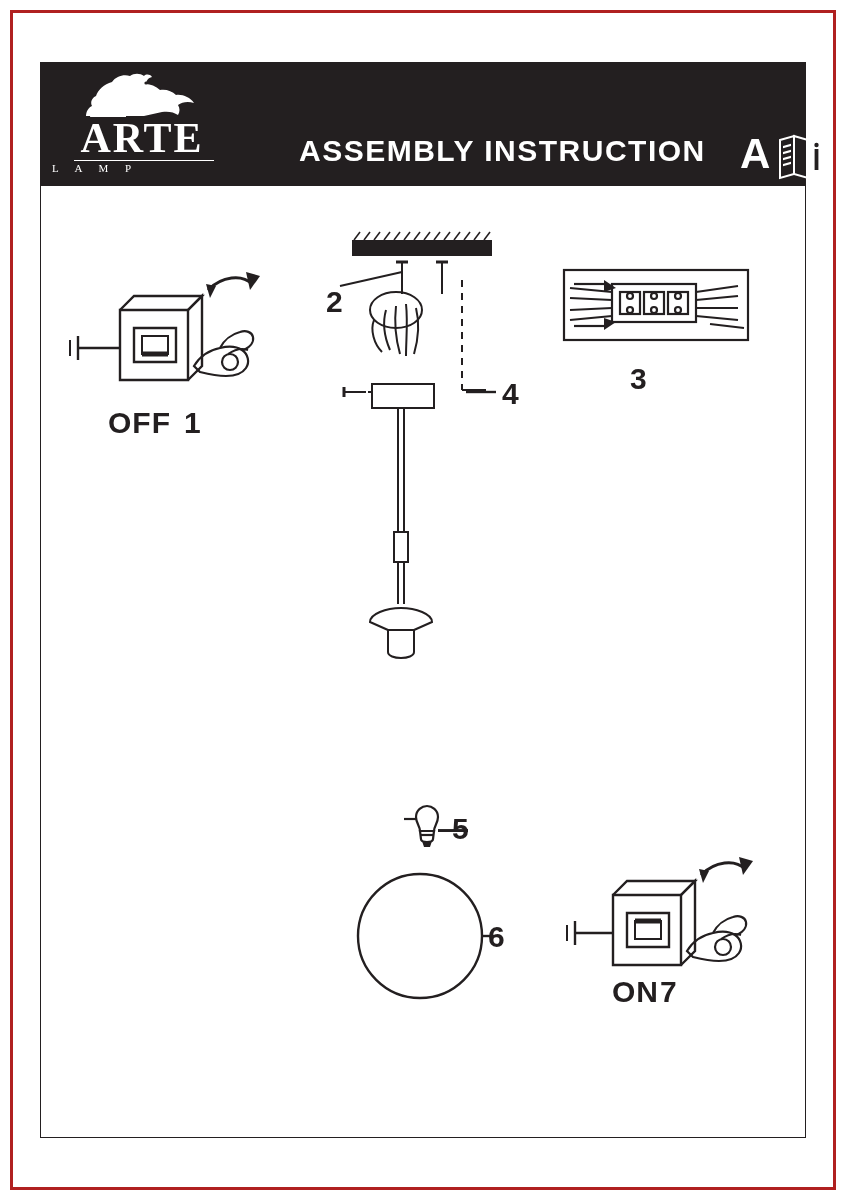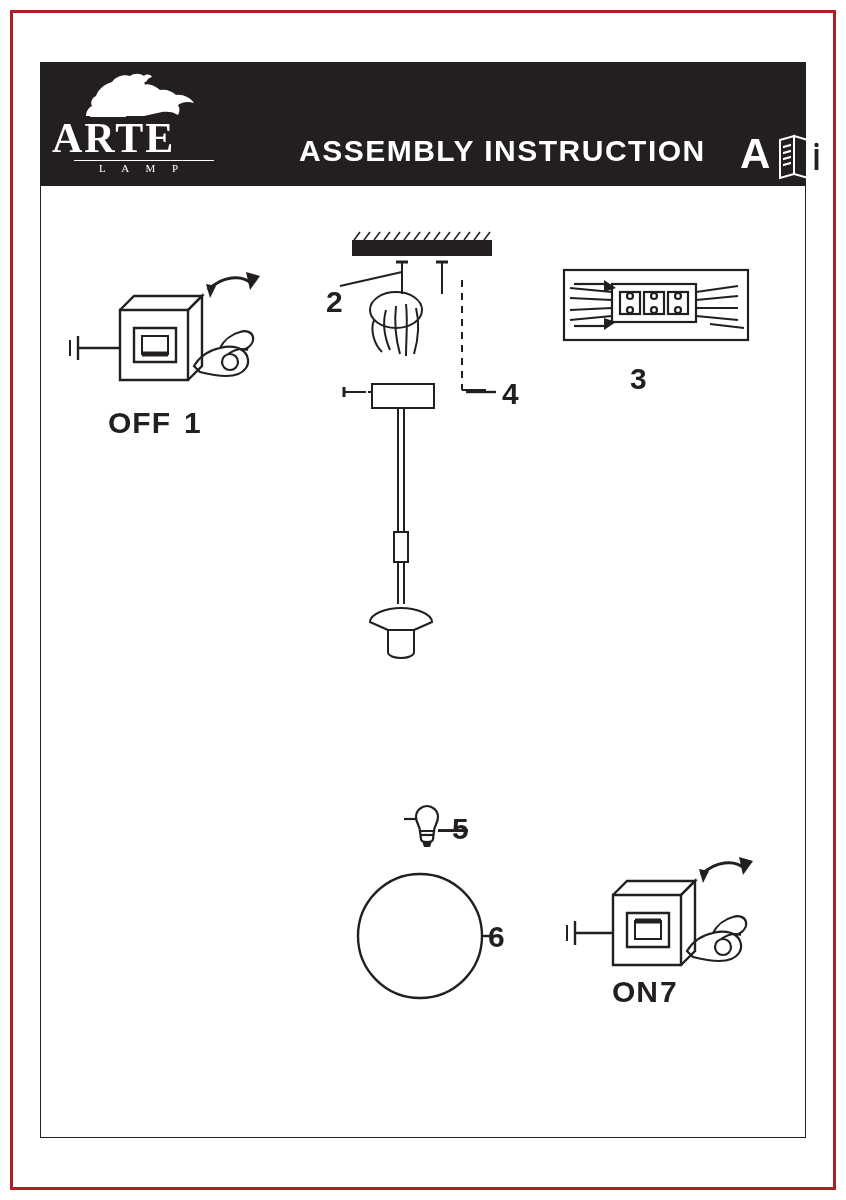--- a/index.html
+++ b/index.html
@@ -57,32 +57,32 @@
   }
   .logo-griffin {
     position: absolute;
     left: 20px; top: 2px;
     width: 130px; height: 48px;
   }
   .logo-word {
     position: absolute;
     left: 0; top: 46px;
     width: 180px;
+    text-align: center;
     font-family: "Liberation Serif", serif;
     font-size: 42px;
     font-weight: bold;
     letter-spacing: 2px;
     color: #ffffff;
     line-height: 44px;
   }
   .logo-sub {
     position: absolute;
     left: 0; top: 92px;
     width: 180px;
-    text-align: center;
     font-family: "Liberation Serif", serif;
     font-size: 11px;
     letter-spacing: 7px;
     color: #ffffff;
   }
   .logo-rule {
     position: absolute;
     left: 22px; top: 90px;
     width: 140px; height: 1px;
     background: #ffffff;

